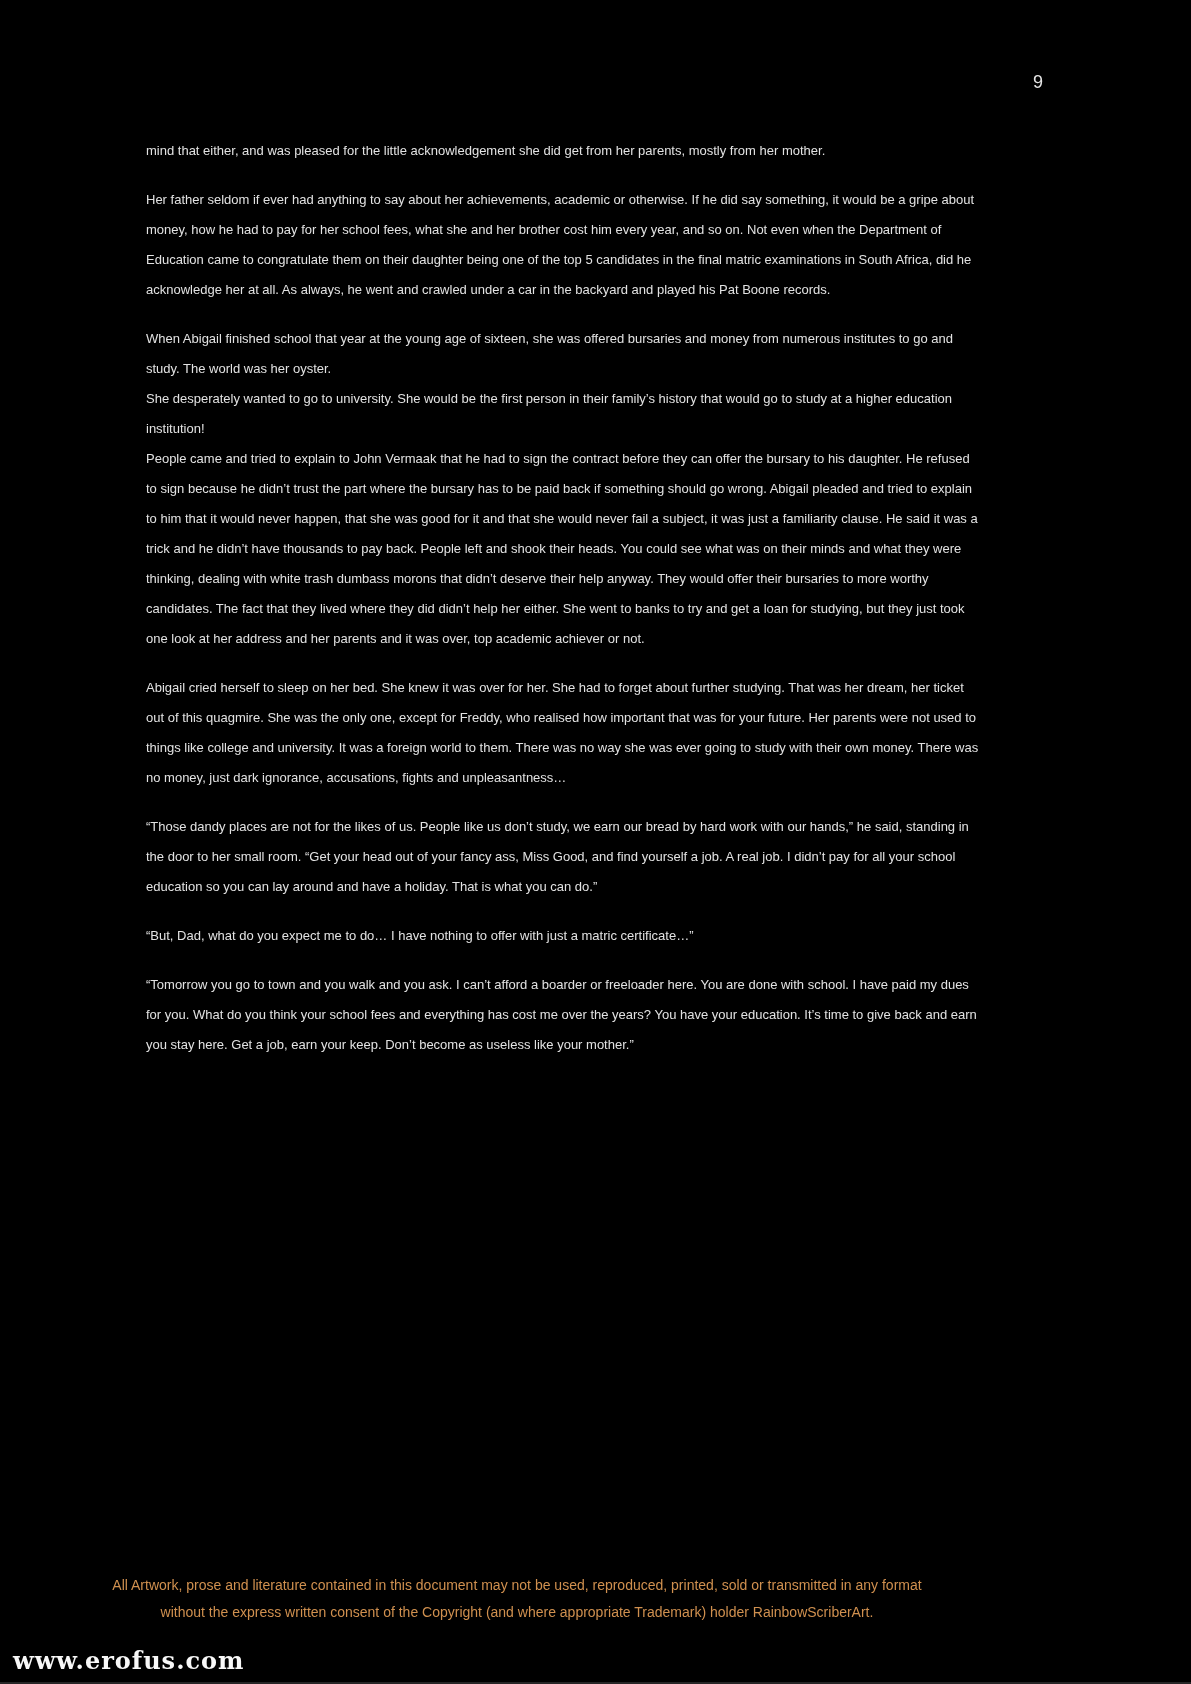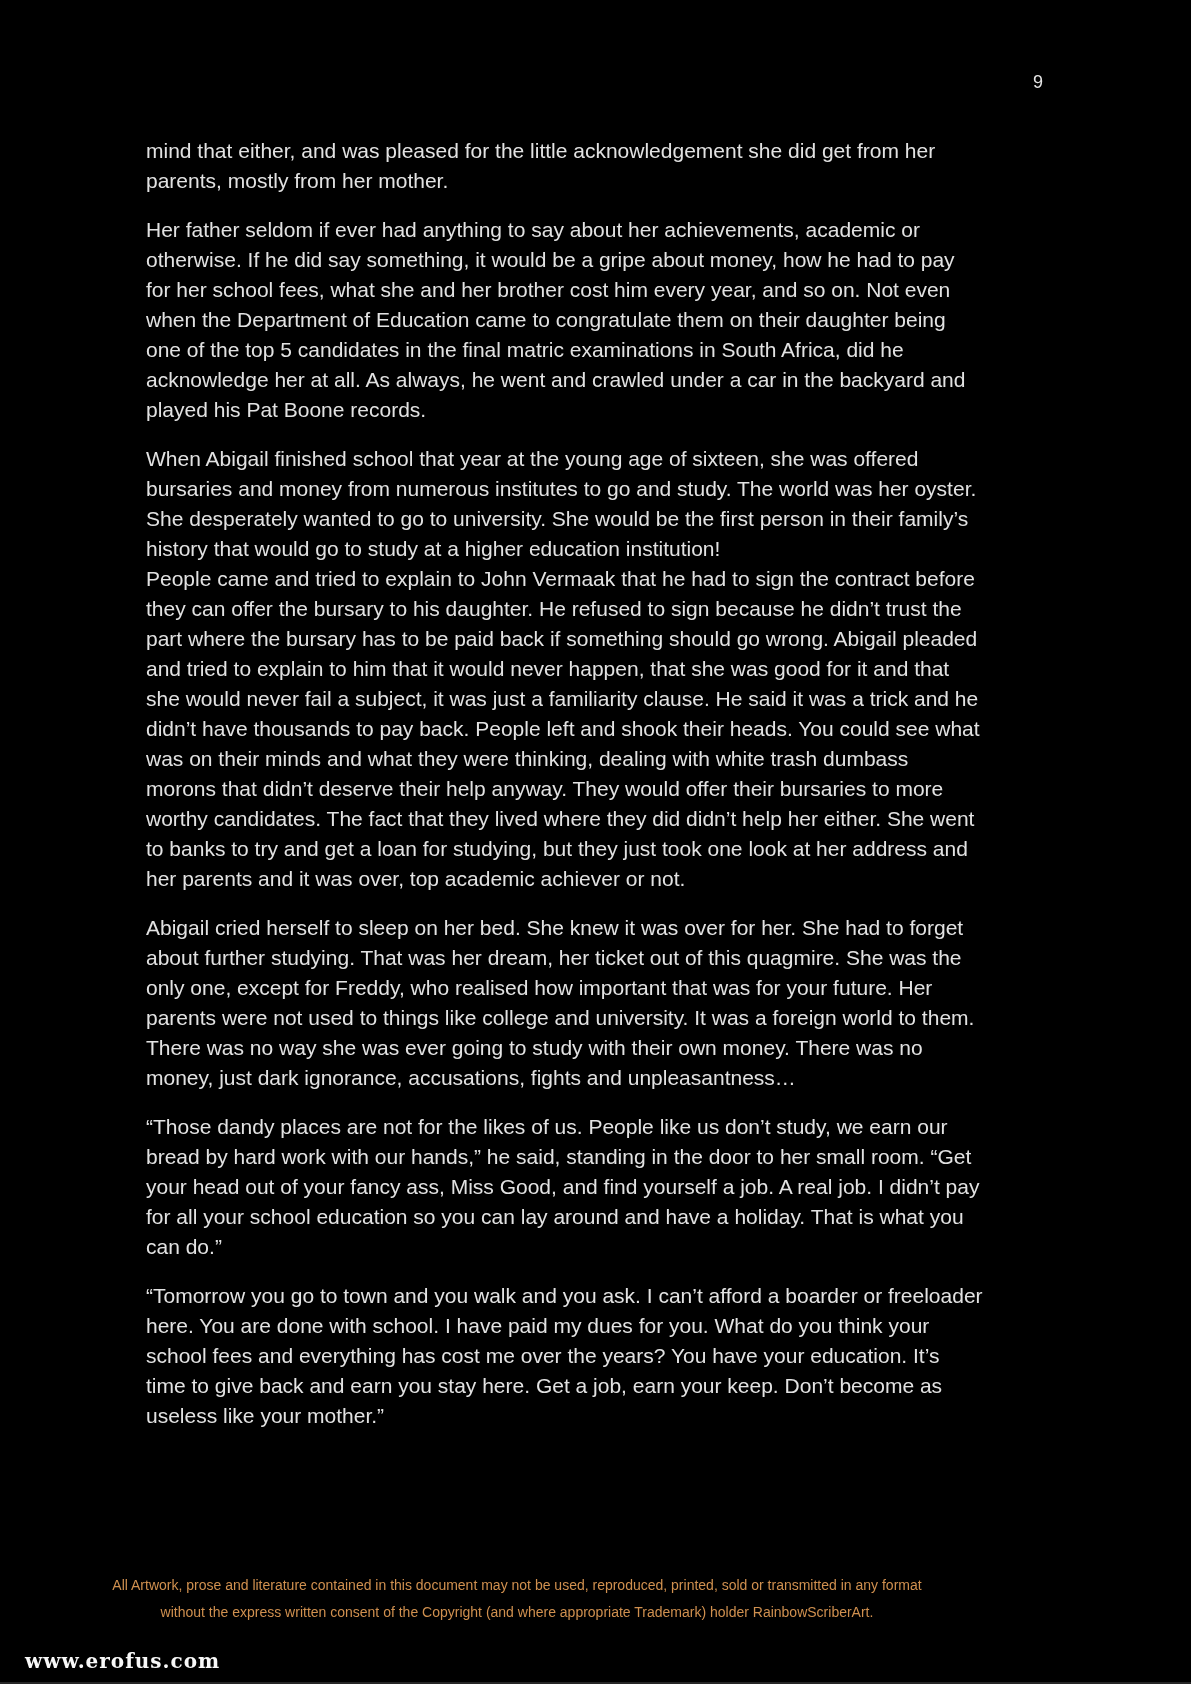--- a/index.html
+++ b/index.html
@@ -22,21 +22,21 @@
     color: #e5e5e5;
     font-size: 18px;
     line-height: 24px;
   }
   .body-text {
     position: absolute;
     top: 136px;
     left: 146px;
     width: 838px;
     color: #e2e2e2;
-    font-size: 21px;
+    font-size: 13px;
     line-height: 30px;
     text-align: left;
   }
   .body-text p {
     margin: 0 0 19px 0;
     white-space: pre-wrap;
   }
   .copyright {
     position: absolute;
     top: 1572px;
@@ -44,25 +44,25 @@
     width: 1034px;
     text-align: center;
     color: #d0904f;
     font-size: 14px;
     line-height: 27px;
     white-space: pre-wrap;
   }
   .watermark {
     position: absolute;
     top: 1644px;
-    left: 25px;
+    left: 13px;
     color: #f8f8f8;
     font-family: "DejaVu Serif", "Liberation Serif", serif;
     font-weight: bold;
-    font-size: 20px;
+    font-size: 24px;
     line-height: 34px;
     letter-spacing: 1px;
   }
   .bottom-edge {
     position: absolute;
     bottom: 0;
     left: 0;
     width: 1191px;
     height: 2px;
     background: #262626;
@@ -76,20 +76,21 @@
   <div class="page-number">9</div>
 
   <div class="body-text">
     <p>mind that either, and was pleased for the little acknowledgement she did get from her parents, mostly from her mother.</p>
     <p>Her father seldom if ever had anything to say about her achievements, academic or otherwise. If he did say something, it would be a gripe about money, how he had to pay for her school fees, what she and her brother cost him every year, and so on. Not even when the Department of Education came to congratulate them on their daughter being one of the top 5 candidates in the final matric examinations in South Africa, did he acknowledge her at all. As always, he went and crawled under a car in the backyard and played his Pat Boone records.</p>
     <p>When Abigail finished school that year at the young age of sixteen, she was offered bursaries and money from numerous institutes to go and study. The world was her oyster.
 She desperately wanted to go to university. She would be the first person in their family’s history that would go to study at a higher education institution!
 People came and tried to explain to John Vermaak that he had to sign the contract before they can offer the bursary to his daughter. He refused to sign because he didn’t trust the part where the bursary has to be paid back if something should go wrong. Abigail pleaded and tried to explain to him that it would never happen, that she was good for it and that she would never fail a subject, it was just a familiarity clause. He said it was a trick and he didn’t have thousands to pay back. People left and shook their heads. You could see what was on their minds and what they were thinking, dealing with white trash dumbass morons that didn’t deserve their help anyway. They would offer their bursaries to more worthy candidates. The fact that they lived where they did didn’t help her either. She went to banks to try and get a loan for studying, but they just took one look at her address and her parents and it was over, top academic achiever or not.</p>
     <p>Abigail cried herself to sleep on her bed. She knew it was over for her. She had to forget about further studying. That was her dream, her ticket out of this quagmire. She was the only one, except for Freddy, who realised how important that was for your future. Her parents were not used to things like college and university. It was a foreign world to them. There was no way she was ever going to study with their own money. There was no money, just dark ignorance, accusations, fights and unpleasantness…</p>
     <p>“Those dandy places are not for the likes of us. People like us don’t study, we earn our bread by hard work with our hands,” he said, standing in the door to her small room. “Get your head out of your fancy ass, Miss Good, and find yourself a job. A real job. I didn’t pay for all your school education so you can lay around and have a holiday. That is what you can do.”</p>
+    <p>“But, Dad, what do you expect me to do… I have nothing to offer with just a matric certificate…”</p>
     <p>“Tomorrow you go to town and you walk and you ask. I can’t afford a boarder or freeloader here. You are done with school. I have paid my dues for you. What do you think your school fees and everything has cost me over the years? You have your education. It’s time to give back and earn you stay here. Get a job, earn your keep. Don’t become as useless like your mother.”</p>
   </div>
 
   <div class="copyright">All Artwork, prose and literature contained in this document may not be used, reproduced, printed, sold or transmitted in any format
 without the express written consent of the Copyright (and where appropriate Trademark) holder RainbowScriberArt.</div>
 
   <div class="watermark">www.erofus.com</div>
 
   <div class="bottom-edge"></div>
 

